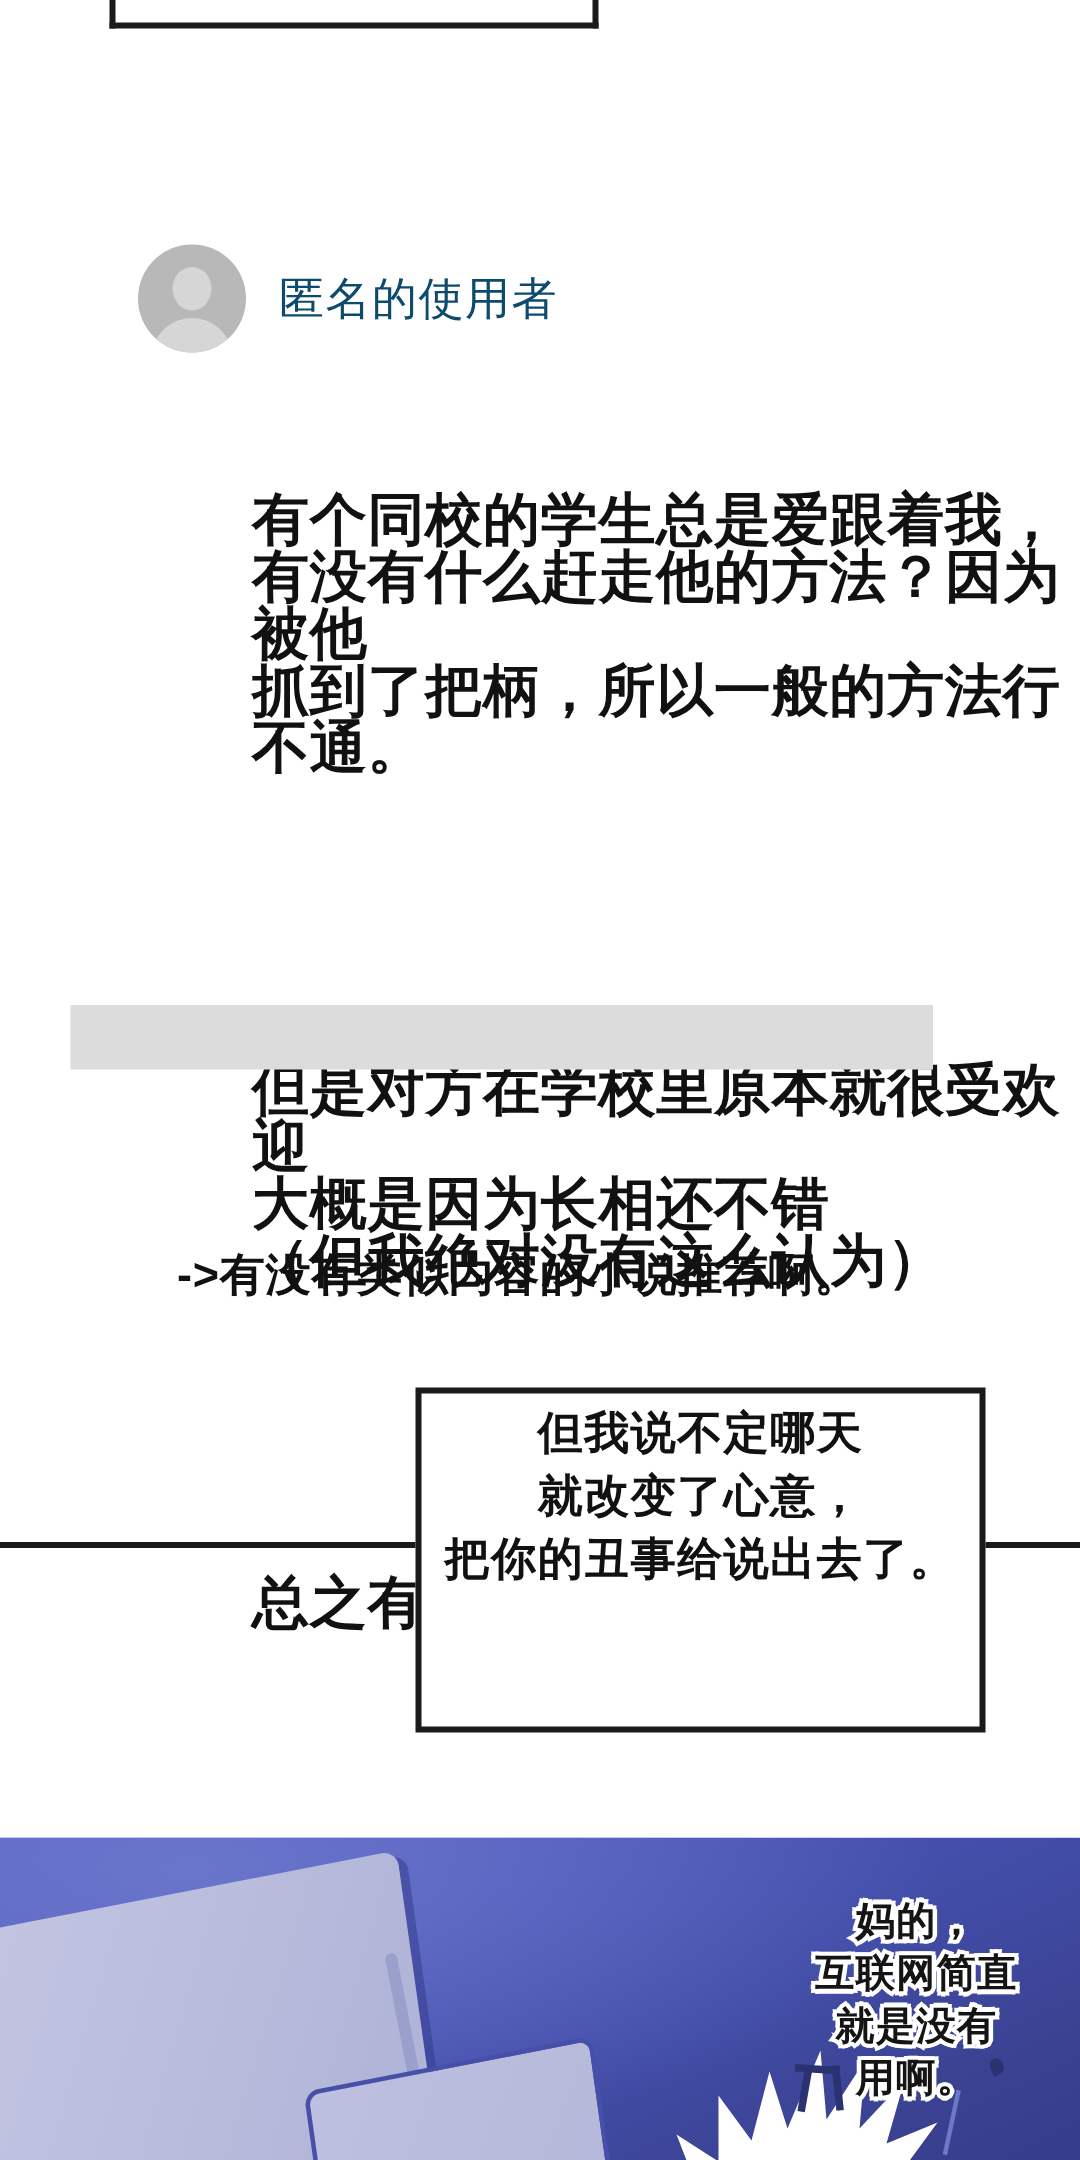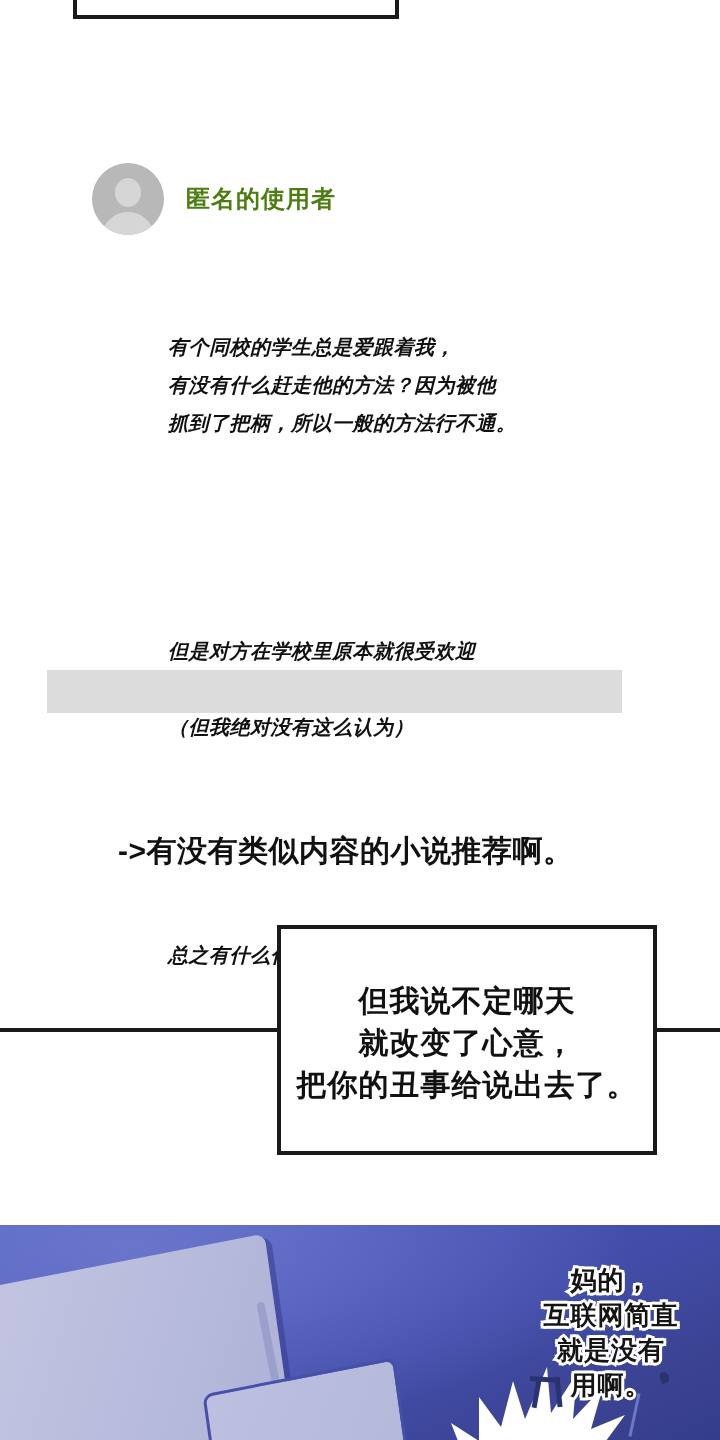--- a/index.html
+++ b/index.html
@@ -63,39 +63,38 @@
     position: absolute;
     left: 50%;
     top: 49px;
     transform: translateX(-50%);
     width: 54px;
     height: 46px;
     border-radius: 27px 27px 0 0;
     background: #d6d6d6;
   }
   .post-author {
-    font-size: 24px;
-    font-weight: 700;
-    color: #4d7c0f;
+    font-size: 30px;
+    font-weight: 400;
+    color: #0c4a6e;
     letter-spacing: 1px;
     white-space: nowrap;
   }
 
   .post-body {
     position: absolute;
     left: 168px;
     top: 252px;
     width: 552px;
-    font-size: 20px;
+    font-size: 38px;
     font-weight: 700;
     line-height: 38px;
     color: #111111;
     letter-spacing: 0.5px;
     white-space: pre-wrap;
-    font-style: italic;
   }
   .para-gap { height: 38px; }
 
   
   .gray-bar {
     position: absolute;
     left: 47px;
     top: 670px;
     width: 575px;
     height: 43px;
@@ -130,21 +129,21 @@
   .speech-box {
     position: absolute;
     left: 277px;
     top: 925px;
     width: 380px;
     height: 230px;
     border: 4px solid #1a1a1a;
     box-sizing: border-box;
     background: #ffffff;
     display: flex;
-    align-items: center;
+    align-items: flex-start;
     justify-content: center;
   }
   .speech-text {
     font-size: 30px;
     font-weight: 700;
     line-height: 42px;
     color: #111111;
     text-align: center;
     letter-spacing: 1px;
     white-space: pre-wrap;

